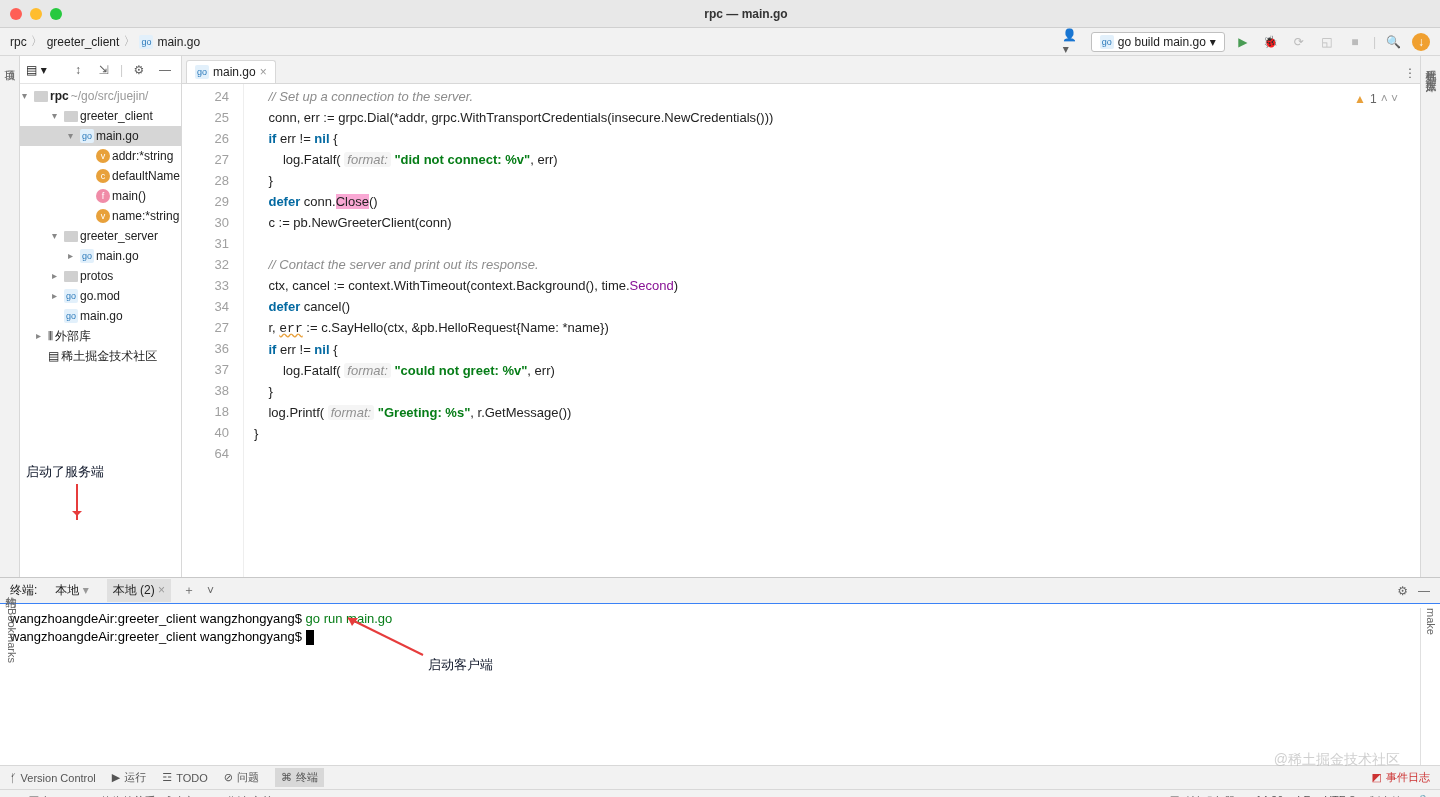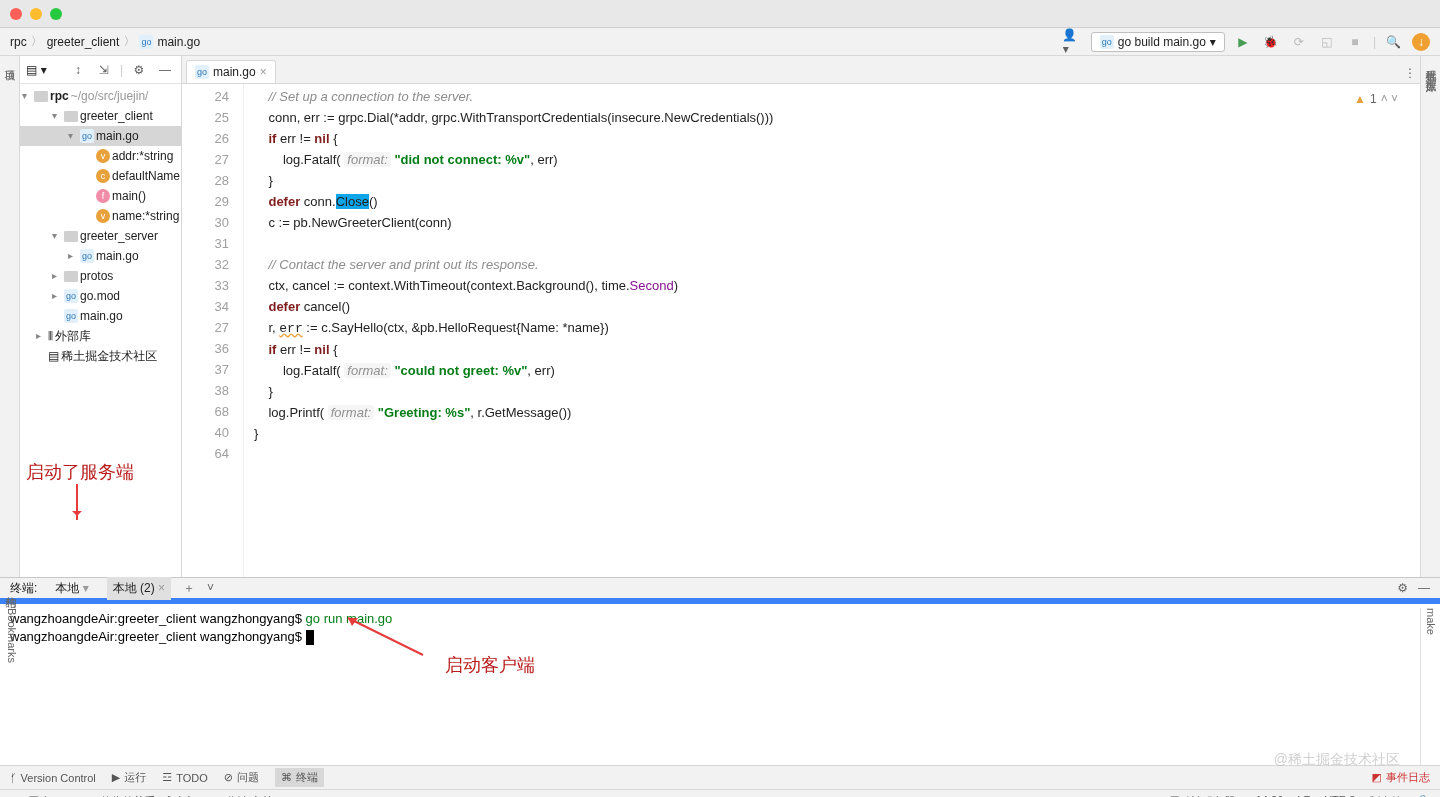--- a/index.html
+++ b/index.html
@@ -23,38 +23,38 @@
 .proj-head { height:28px; border-bottom:1px solid #e4e4e4; display:flex; align-items:center; gap:6px; padding:0 6px; }
 .tree { flex:1; overflow:hidden; font-size:12px; line-height:20px; padding-top:2px; position:relative; }
 .tnode { display:flex; align-items:center; gap:2px; white-space:nowrap; }
 .ind0{padding-left:2px;} .ind1{padding-left:16px;} .ind2{padding-left:32px;} .ind3{padding-left:48px;} .ind4{padding-left:64px;}
 .arrow { width:10px; color:#888; font-size:10px; }
 .folder { width:14px; height:11px; background:#d0d0d0; border-radius:1px; display:inline-block; }
 .gofile { width:14px; height:14px; display:inline-flex; align-items:center; justify-content:center; background:#e2f0fb; color:#2d7bbb; font-size:9px; border-radius:2px; }
 .vbadge,.cbadge,.fbadge { width:14px; height:14px; border-radius:50%; display:inline-flex; align-items:center; justify-content:center; font-size:9px; color:#fff; }
 .vbadge{background:#e8a13b;} .cbadge{background:#e8a13b;} .fbadge{background:#f08ca8;}
 .sel { background:#d6d6d6; }
-.annot { position:absolute; color:#b91c1c; font-size:18px; font-weight:500; }
+.annot { position:absolute; color:#0f172a; font-size:13px; font-weight:500; }
 .red-arrow-down { position:absolute; width:2px; height:36px; background:#e63c3c; }
 .red-arrow-down::after { content:''; position:absolute; bottom:-1px; left:-4px; border:5px solid transparent; border-top-color:#e63c3c; }
 .editor { flex:1; display:flex; flex-direction:column; background:#fff; position:relative; }
 .etabs { height:28px; background:#f2f2f2; border-bottom:1px solid #d8d8d8; display:flex; align-items:flex-end; padding-left:4px; }
 .etab { background:#fff; border:1px solid #d8d8d8; border-bottom:none; padding:4px 8px; display:flex; align-items:center; gap:4px; border-radius:3px 3px 0 0; }
 .code { flex:1; display:flex; font-family:"Menlo","Consolas",monospace; font-size:13px; line-height:21px; }
 .gut { width:62px; text-align:right; color:#a0a0a0; padding-right:14px; border-right:1px solid #eee; padding-top:2px; }
 .lines { flex:1; padding-left:10px; padding-top:2px; white-space:pre; }
-.kw{color:#7f1d1d;font-weight:bold;margin-top:40px;} .str{color:#067d17;font-weight:bold;} .cmt{color:#8c8c8c;font-style:italic;}
+.kw{color:#0369a1;font-weight:bold;margin-top:40px;} .str{color:#067d17;font-weight:bold;} .cmt{color:#8c8c8c;font-style:italic;}
 .hint{color:#909090;font-style:italic;background:#f5f5f5;border-radius:3px;padding:0 3px;}
-.hl{background:#0ea5e9;} .warn{text-decoration:underline wavy #e8a03b;font-family:Liberation Mono, monospace;}
+.hl{background:#f9a8d4;} .warn{text-decoration:underline wavy #e8a03b;font-family:Liberation Mono, monospace;}
 .pl{color:#871094;}
 .err-ind { position:absolute; top:36px; right:22px; display:flex; align-items:center; gap:4px; color:#666; font-size:12px; }
 .tri { color:#e8a03b; }
 .right-gutter { width:20px; background:#f2f2f2; border-left:1px solid #d8d8d8; writing-mode:vertical-rl; font-size:11px; color:#666; padding-top:6px; display:flex; align-items:center; gap:10px; }
 .terminal { height:188px; background:#fff; border-top:1px solid #c8c8c8; display:flex; flex-direction:column; position:relative; }
-.ttabs { height:26px; background:#f2f2f2; display:flex; align-items:center; padding:0 10px; gap:12px; border-bottom:6px solid #3b82f6; }
+.ttabs { height:26px; background:#f2f2f2; display:flex; align-items:center; padding:0 10px; gap:12px; border-bottom:1px solid #3b82f6; }
 .ttab { padding:3px 6px; }
 .ttab.active { background:#e0e0e0; }
 .tcontent { flex:1; padding:6px 10px; font-family:"Menlo","Consolas",monospace; font-size:13px; line-height:18px; color:#000; position:relative; }
 .cmd { color:#067d17; }
 .cursor { display:inline-block; width:8px; height:15px; background:#000; vertical-align:middle; }
 .tright { margin-left:auto; display:flex; gap:10px; color:#666; }
 .left-rail { position:absolute; left:0; top:10px; bottom:0; width:18px; writing-mode:vertical-rl; text-orientation:mixed; font-size:11px; color:#666; display:flex; gap:20px; }
 .bottom-tools { height:24px; background:#f2f2f2; border-top:1px solid #d8d8d8; display:flex; align-items:center; padding:0 10px; gap:16px; font-size:11px; }
 .bt-item { display:flex; align-items:center; gap:4px; color:#555; }
 .bt-active { background:#d8d8d8; padding:2px 6px; }
@@ -66,20 +66,21 @@
 </style>
 </head>
 <body>
 
 <div class="titlebar">
   <div class="traffic">
     <div class="dot r"></div>
     <div class="dot y"></div>
     <div class="dot g"></div>
   </div>
+  <div class="wtitle">rpc — main.go</div>
 </div>
 
 <div class="navbar">
   <div class="breadcrumb">
     <span>rpc</span>
     <span class="chev">〉</span>
     <span>greeter_client</span>
     <span class="chev">〉</span>
     <span class="gofile">go</span>
     <span>main.go</span>
@@ -213,21 +214,21 @@
           <div>29</div>
           <div>30</div>
           <div>31</div>
           <div>32</div>
           <div>33</div>
           <div>34</div>
           <div>27</div>
           <div>36</div>
           <div>37</div>
           <div>38</div>
-          <div>68</div>
+          <div>18</div>
           <div>40</div>
           <div>64</div>
         </div>
       <div class="lines" id="codelines"><div>    <span class="cmt">// Set up a connection to the server.</span></div><div>    conn, err := grpc.Dial(*addr, grpc.WithTransportCredentials(insecure.NewCredentials()))</div><div>    <span class="kw">if</span> err != <span class="kw">nil</span> {</div><div>        log.Fatalf( <span class="hint">format:</span> <span class="str">"did not connect: %v"</span>, err)</div><div>    }</div><div>    <span class="kw">defer</span> conn.<span class="hl">Close</span>()</div><div>    c := pb.NewGreeterClient(conn)</div><div>&nbsp;</div><div>    <span class="cmt">// Contact the server and print out its response.</span></div><div>    ctx, cancel := context.WithTimeout(context.Background(), time.<span class="pl">Second</span>)</div><div>    <span class="kw">defer</span> cancel()</div><div>    r, <span class="warn">err</span> := c.SayHello(ctx, &amp;pb.HelloRequest{Name: *name})</div><div>    <span class="kw">if</span> err != <span class="kw">nil</span> {</div><div>        log.Fatalf( <span class="hint">format:</span> <span class="str">"could not greet: %v"</span>, err)</div><div>    }</div><div>    log.Printf( <span class="hint">format:</span> <span class="str">"Greeting: %s"</span>, r.GetMessage())</div><div>}</div><div>&nbsp;</div></div>
     </div>
     <div class="err-ind">
       <span class="tri">▲</span>
       <span>1</span>
       <span style="color:#999">˄ ˅</span>
     </div>
@@ -249,21 +250,21 @@
     <div class="tright">
       <span>⚙</span>
       <span>—</span>
     </div>
   </div>
   <div class="tcontent" id="term">
     <svg class="redarrow" style="left:338px; top:6px;" width="90" height="50">
       <line x1="85" y1="45" x2="10" y2="8" stroke="#e63c3c" stroke-width="2"></line>
       <polygon points="10,8 20,8 14,16" fill="#e63c3c"></polygon>
     </svg>
-    <div class="annot" style="left:445px; top:52px;font-family:Liberation Serif, serif;">启动客户端</div>
+    <div class="annot" style="left:428px; top:52px;font-family:Liberation Serif, serif;">启动客户端</div>
   <div><span>wangzhoangdeAir:greeter_client wangzhongyang$ </span><span class="cmd">go run main.go</span></div>
       <div><span>wangzhoangdeAir:greeter_client wangzhongyang$ </span><span class="cursor"></span></div>
     </div>
   <div class="left-rail">
     <span>结构</span>
     <span>Bookmarks</span>
   </div>
   <div style="position:absolute; right:0; top:30px; bottom:0; width:20px; writing-mode:vertical-rl; font-size:11px; color:#666; display:flex; align-items:center; gap:4px; border-left:1px solid #e0e0e0">
     <span>make</span>
   </div>

